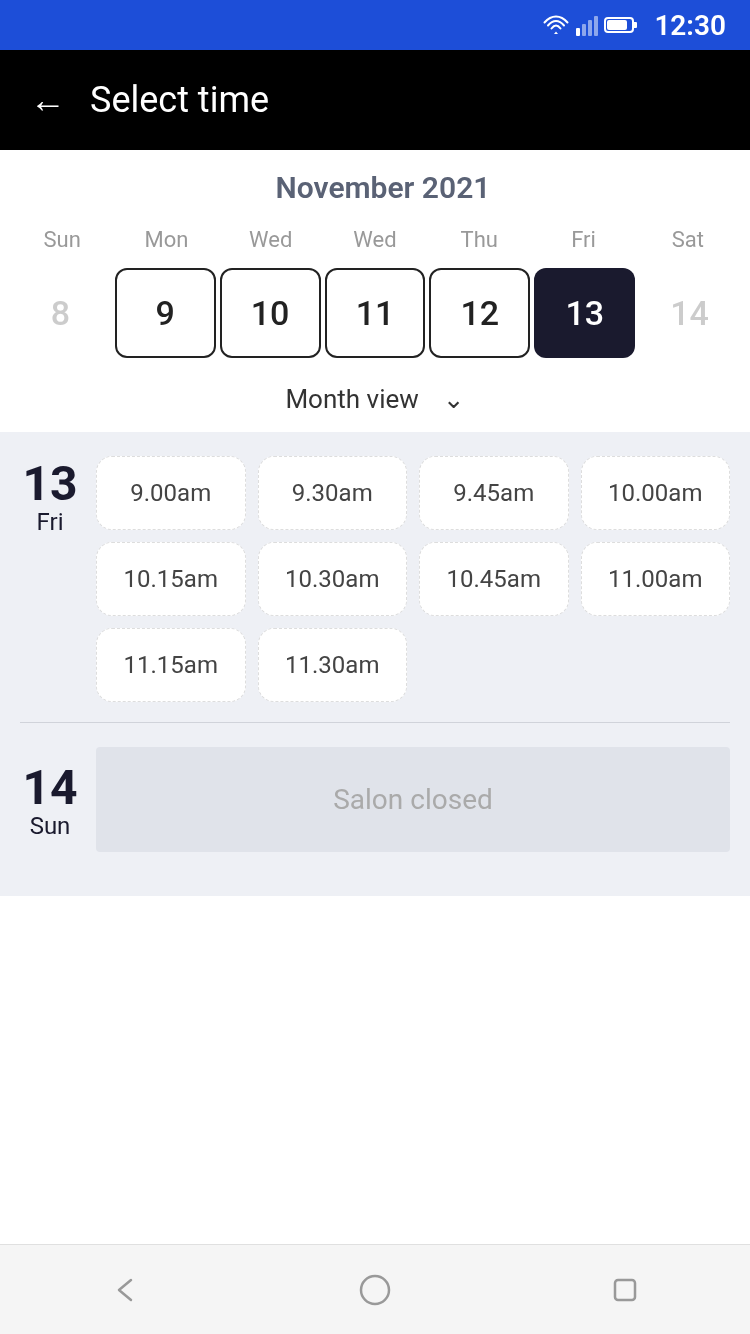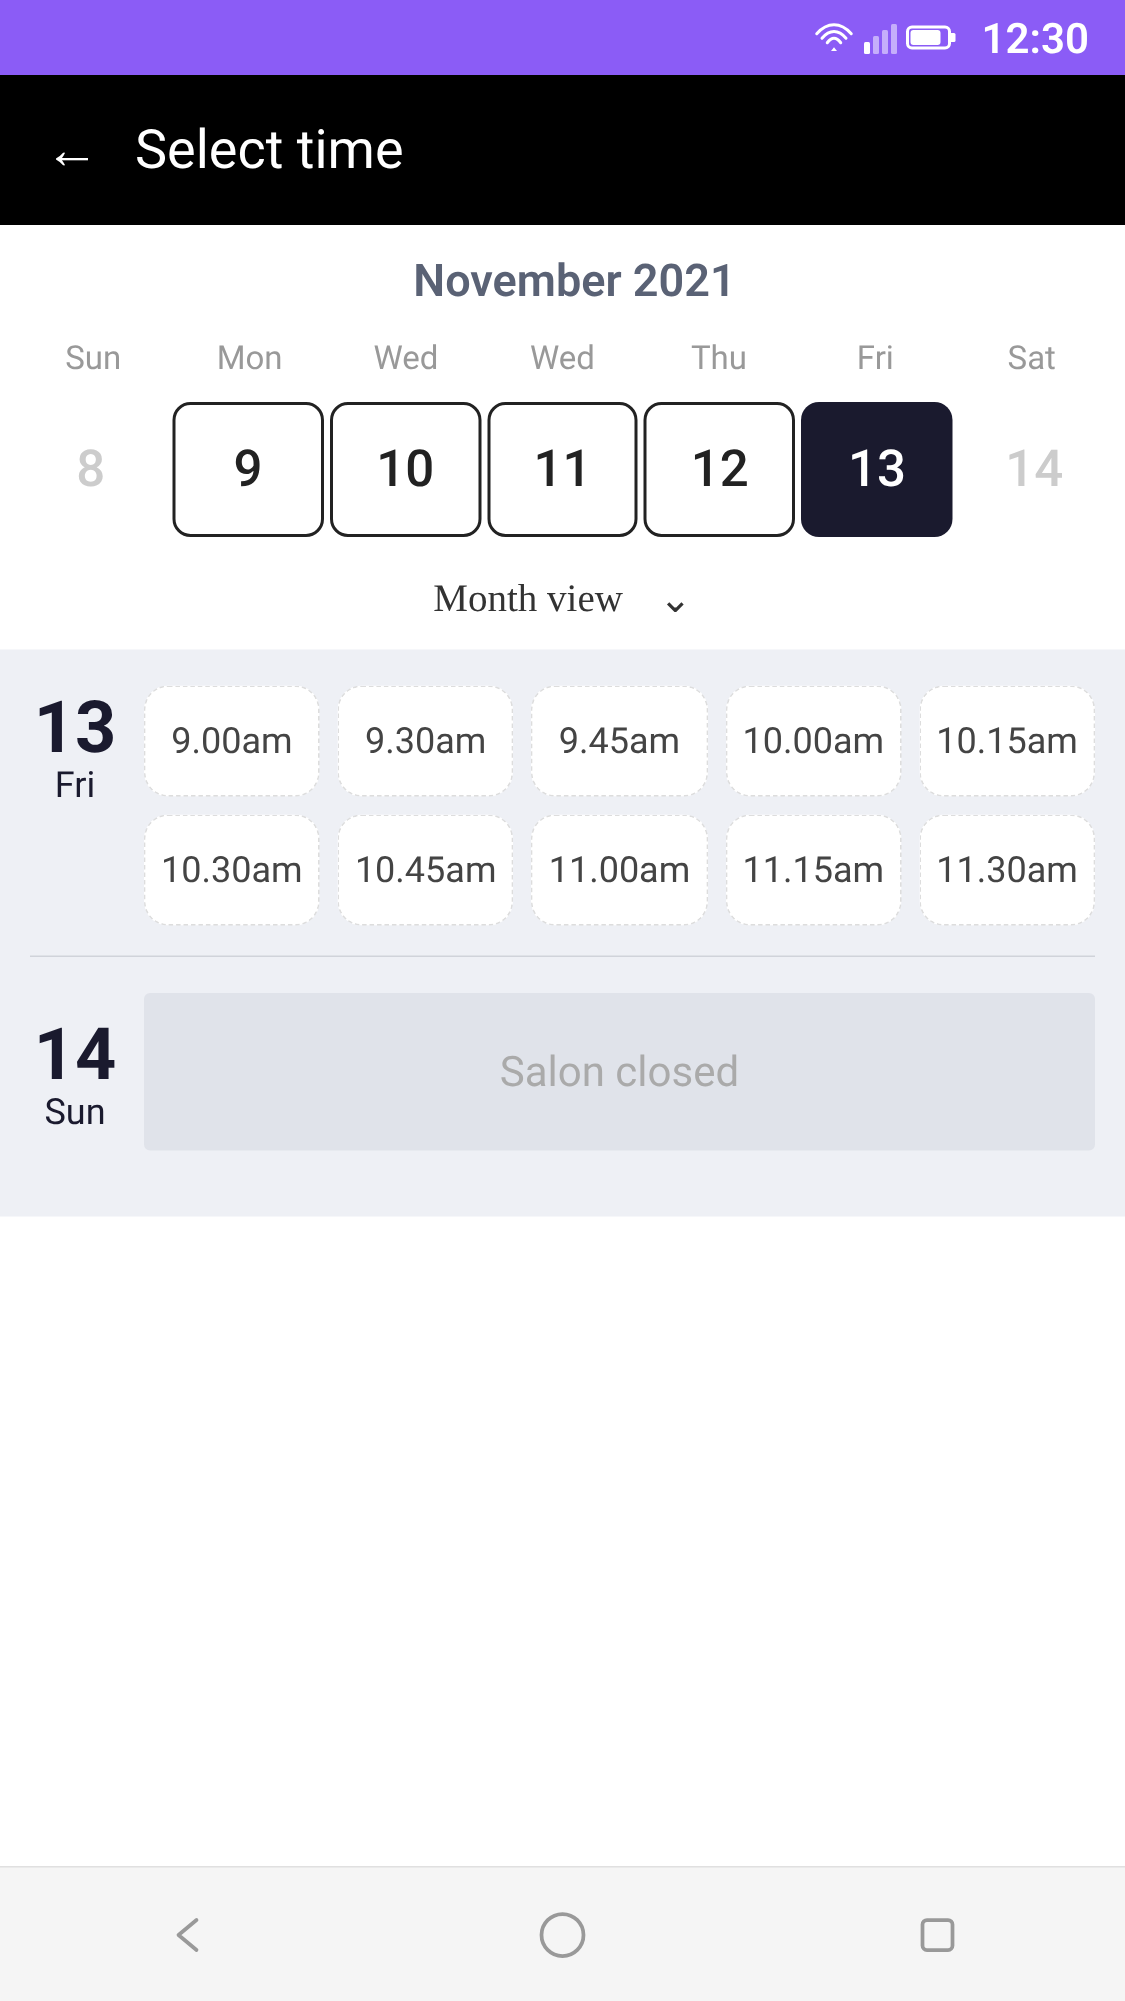--- a/index.html
+++ b/index.html
@@ -8,21 +8,21 @@
     body {
       width: 750px;
       min-height: 1334px;
       font-family: -apple-system, BlinkMacSystemFont, 'Segoe UI', Roboto, sans-serif;
       background: #fff;
       overflow-x: hidden;
     }
 
     
     .status-bar {
-      background: #8b5cf6;
+      background: #1d4ed8;
       height: 50px;
       display: flex;
       align-items: center;
       justify-content: flex-end;
       padding-right: 24px;
       gap: 8px;
     }
     .status-icons {
       display: flex;
       align-items: center;
@@ -109,26 +109,25 @@
       color: #fff;
       border-radius: 12px;
     }
     .date-cell.dimmed {
       color: #ccc;
     }
 
     
     .month-view-row {
       display: flex;
-      align-items: flex-start;
+      align-items: center;
       justify-content: center;
       padding: 12px 0 18px 0;
       gap: 24px;
       cursor: pointer;
-      font-family: Liberation Serif, serif;
     }
     .month-view-label {
       font-size: 26px;
       color: #333;
     }
     .chevron-down {
       font-size: 26px;
       color: #333;
     }
 
@@ -158,21 +157,21 @@
     }
     .day-name {
       font-size: 24px;
       color: #1a1a2e;
       font-weight: 400;
     }
 
     .time-grid {
       flex: 1;
       display: grid;
-      grid-template-columns: repeat(5, 1fr);
+      grid-template-columns: repeat(4, 1fr);
       gap: 12px;
     }
     .time-slot {
       background: #fff;
       border-radius: 16px;
       padding: 22px 10px;
       text-align: center;
       font-size: 24px;
       color: #444;
       cursor: pointer;

